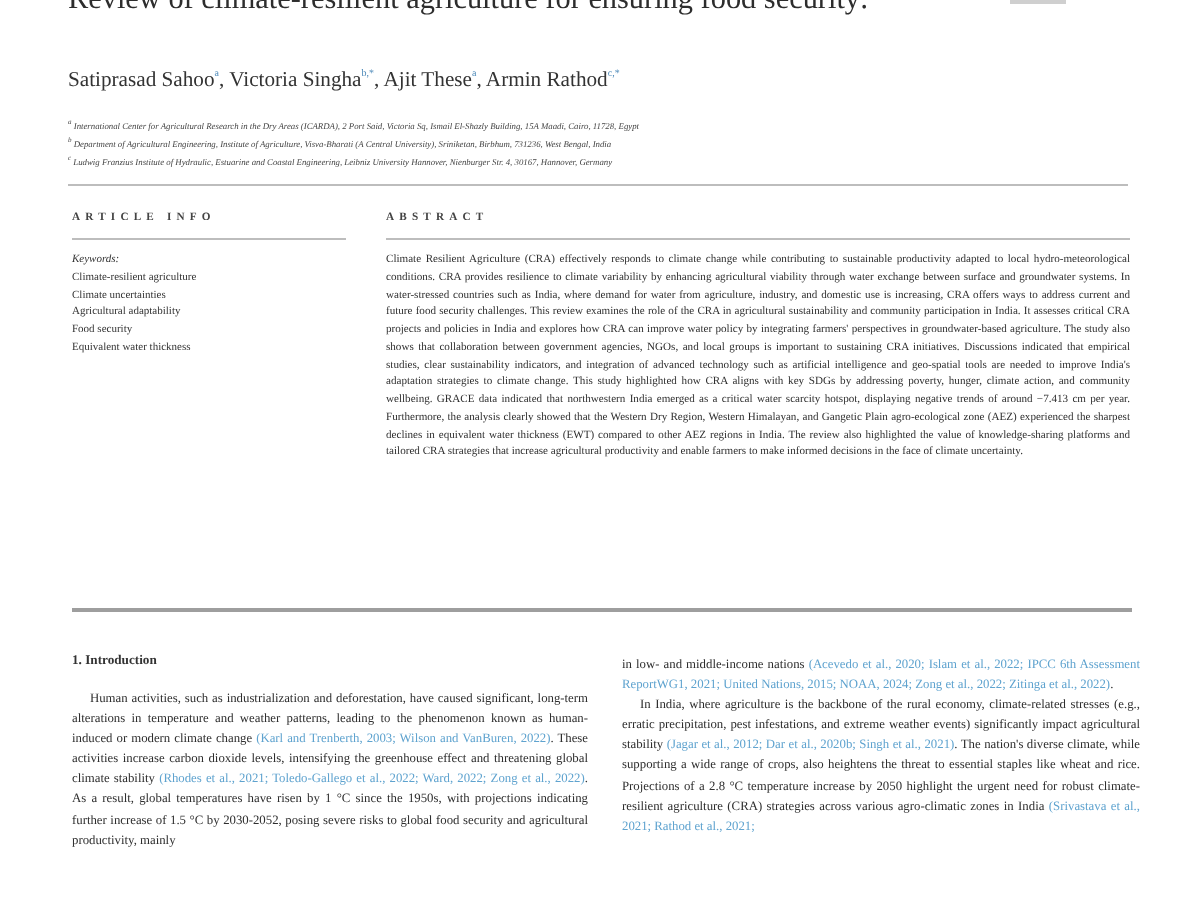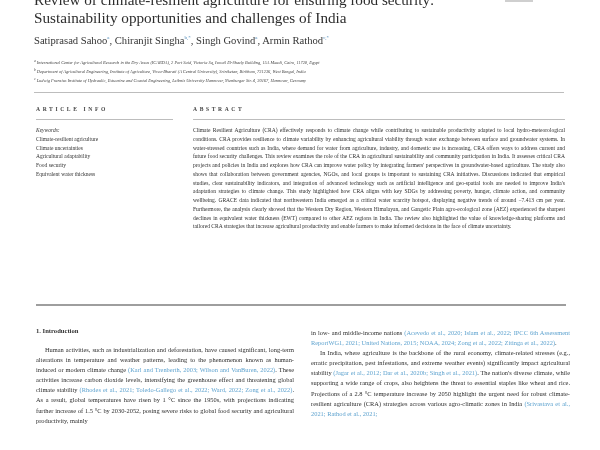--- a/index.html
+++ b/index.html
@@ -24,27 +24,26 @@
   .cite { color:#5fa3cf; }
   .indent { text-indent:9px; }
 </style>
 </head>
 <body>
 
 <div class="abs logo-box"></div>
 
 <div class="abs title">
   <div>Review of climate-resilient agriculture for ensuring food security:</div>
-  <div>Sustainability opportunities and challenges of India</div>
 </div>
 
 <div class="abs authors">
   <span>Satiprasad Sahoo</span><sup>a</sup>,
-  <span>Chiranjit Singha</span><sup>b,*</sup>,
-  <span>Singh Govind</span><sup>a</sup>,
+  <span>Victoria Singha</span><sup>b,*</sup>,
+  <span>Ajit These</span><sup>a</sup>,
   <span>Armin Rathod</span><sup>c,*</sup>
 </div>
 
 <div class="abs affils">
   <div><sup>a</sup> <span>International Center for Agricultural Research in the Dry Areas (ICARDA), 2 Port Said, Victoria Sq, Ismail El-Shazly Building, 15A Maadi, Cairo, 11728, Egypt</span></div>
   <div><sup>b</sup> <span>Department of Agricultural Engineering, Institute of Agriculture, Visva-Bharati (A Central University), Sriniketan, Birbhum, 731236, West Bengal, India</span></div>
   <div><sup>c</sup> <span>Ludwig Franzius Institute of Hydraulic, Estuarine and Coastal Engineering, Leibniz University Hannover, Nienburger Str. 4, 30167, Hannover, Germany</span></div>
 </div>
 
 <div class="abs rule" style="left:34px;top:92px;width:530px;"></div>

